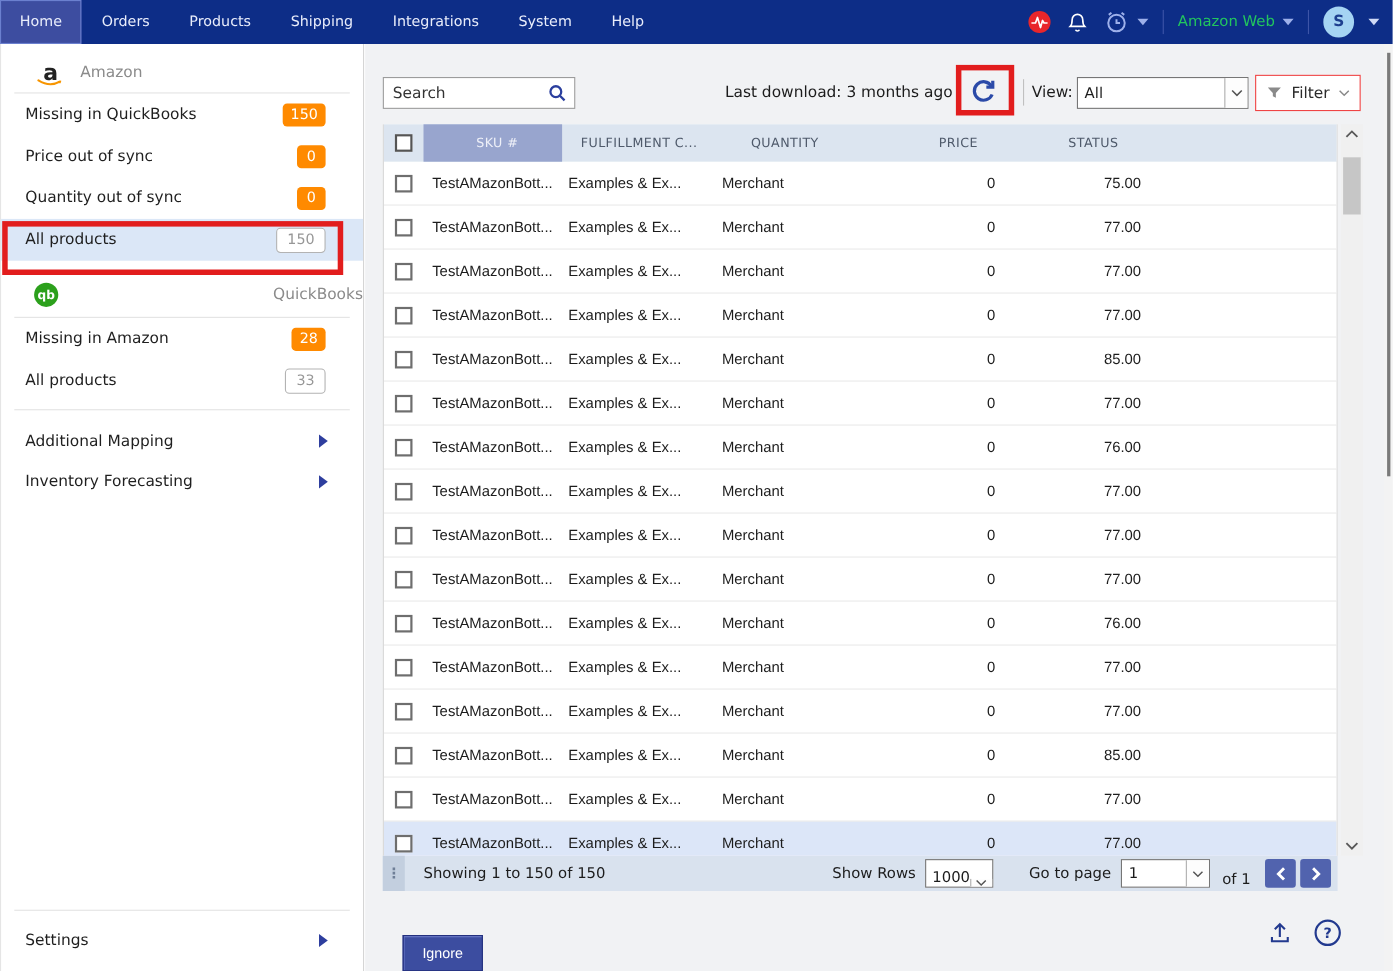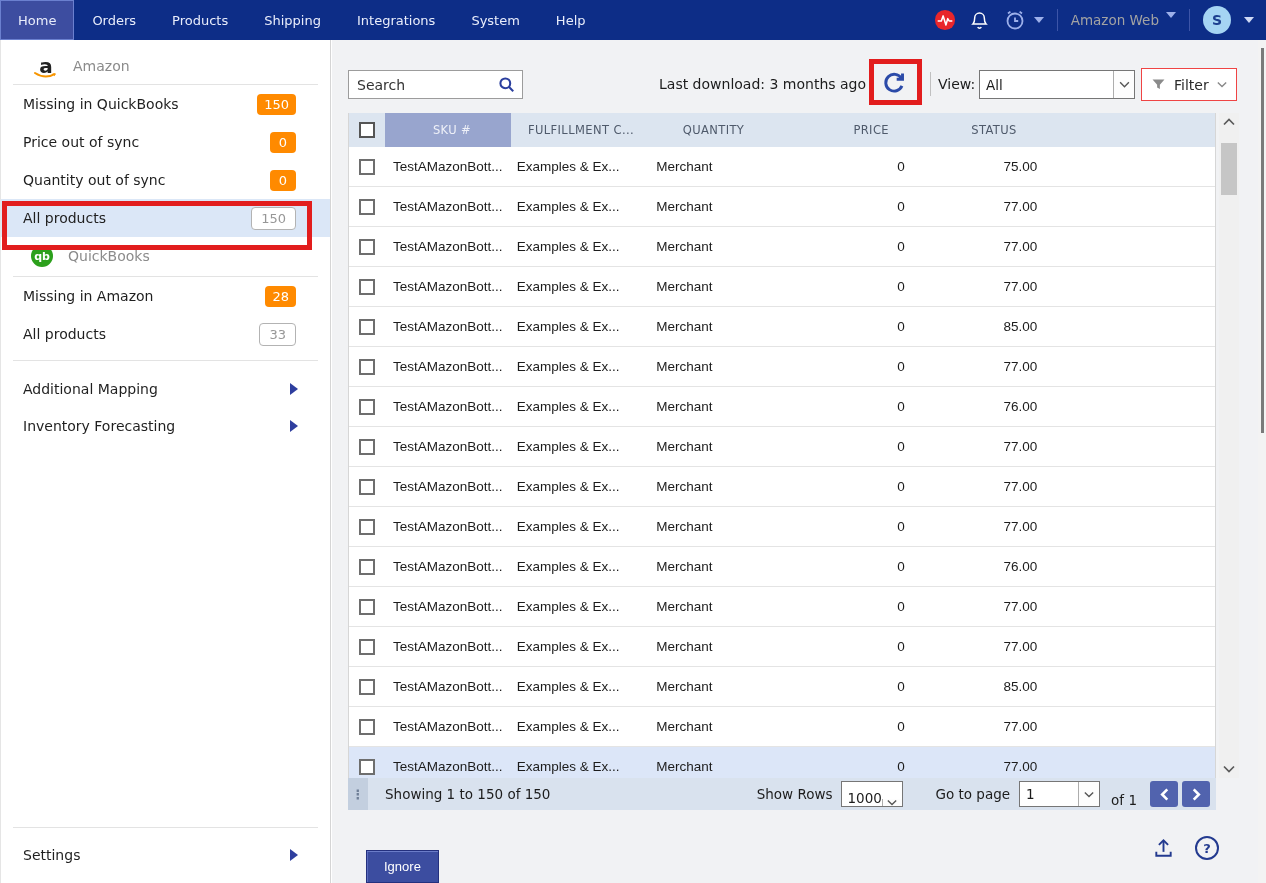--- a/index.html
+++ b/index.html
@@ -11,21 +11,21 @@
          background:#0d2d87; display:flex; align-items:stretch; color:#fff; }
   .nav-item { display:flex; align-items:center; padding:0 13px; margin:0 5px;
               font-size:13px; color:#e9edfb; cursor:default; }
   .nav-item.active { background:#3d4da0; border:1px solid #6b80cf; margin:0; padding:0 17px; }
   .nav-right { margin-left:auto; display:flex; align-items:center; gap:13px; padding-right:12px; }
   .nav-divider { width:1px; height:22px; background:#3d55a8; }
   .icon-btn { display:flex; align-items:center; }
   .caret-dn { width:0; height:0; border-left:5px solid transparent; border-right:5px solid transparent;
               border-top:6px solid #9db0ea; }
   .caret-dn.white { border-top-color:#cfd9f5; }
-  .acct-label { color:#a3a3a3; font-size:13.5px; display:flex; align-items:flex-start; gap:7px; }
+  .acct-label { color:#22c55e; font-size:13.5px; display:flex; align-items:center; gap:7px; }
   .avatar { width:28px; height:28px; border-radius:50%; background:#a5d4f3; color:#1d3f8f;
             font-weight:bold; font-size:14px; display:flex; align-items:center; justify-content:center; }
 
   
   .sidebar { position:absolute; left:0; top:40px; width:331px; bottom:0; background:#fff;
              border-right:1px solid #d5d5d5; border-left:1px solid #e5e5e5; font-size:14px; color:#1f1f1f; }
   .side-header { display:flex; align-items:center; gap:15px; padding:17px 0 9px 33px; color:#8b8b8b; }
   .amazon-logo { position:relative; width:24px; text-align:center; }
   .amazon-a { font-weight:bold; font-size:20px; color:#222; line-height:18px; display:block; }
   .amazon-logo svg { position:absolute; left:-1px; bottom:-5px; }
@@ -198,21 +198,21 @@
   </div>
   <div class="side-item">
     <span class="lbl">Quantity out of sync</span>
     <span class="badge orange">0</span>
   </div>
   <div class="side-item selected">
     <span class="lbl">All products</span>
     <span class="badge outline">150</span>
   </div>
 
-  <div class="side-header" style="padding-top:8px; padding-left:30px;">
+  <div class="side-header" style="padding-top:20px; padding-left:30px;justify-content:space-between;">
     <span class="qb-logo">qb</span>
     <span>QuickBooks</span>
   </div>
   <div class="side-divider"></div>
 
   <div class="side-item">
     <span class="lbl">Missing in Amazon</span>
     <span class="badge orange">28</span>
   </div>
   <div class="side-item">

